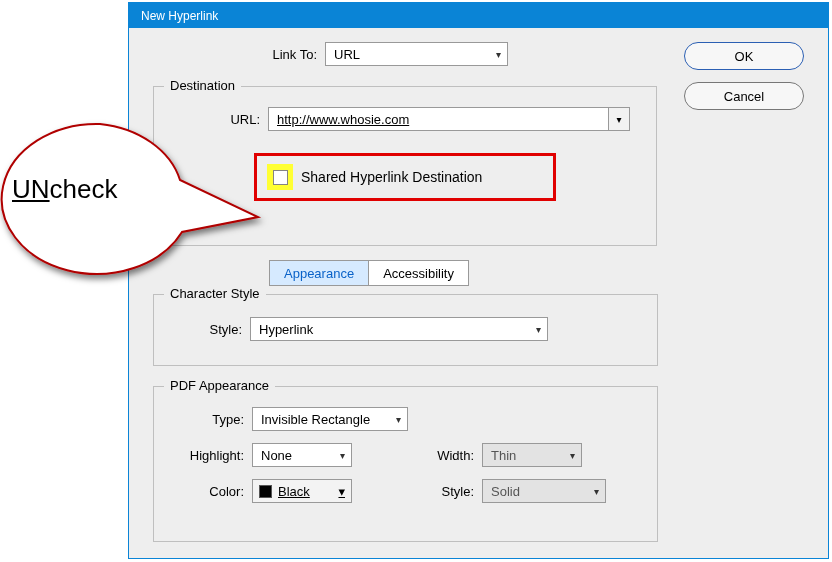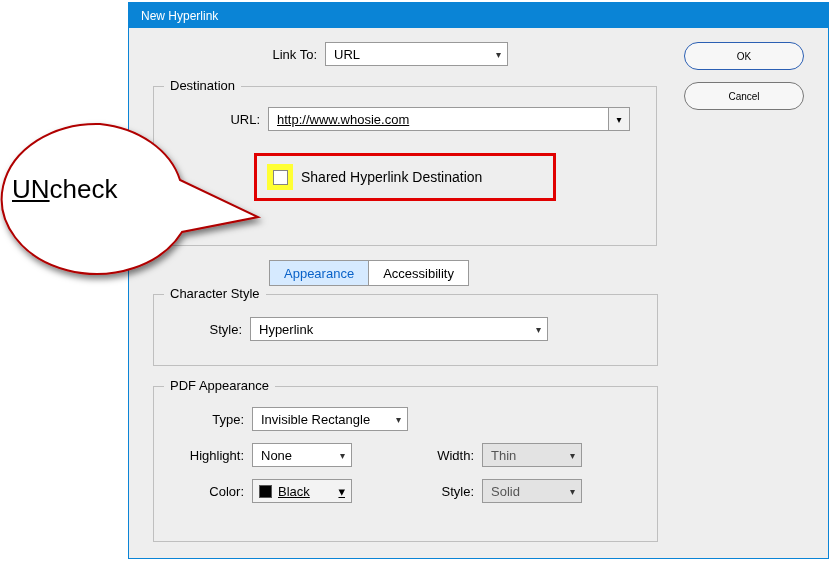--- a/index.html
+++ b/index.html
@@ -34,21 +34,21 @@
     padding:14px 18px 18px 18px;
   }
   .btn-side {
     position:absolute;
     right:24px;
     width:120px; height:28px;
     border:1px solid #777;
     border-radius:14px;
     background:#f7f7f7;
     display:flex;align-items:center;justify-content:center;
-    font-size:10px;
+    font-size:13px;
     cursor:pointer;
   }
   .btn-ok { top:14px; border-color:#2b5fb3; border-width:1.5px; }
   .btn-cancel { top:54px; }
 
   .link-row {
     position:absolute;
     left:100px; top:14px;
     display:flex; align-items:center; gap:8px;
   }
@@ -175,21 +175,21 @@
     border:1px solid #555;
     background:#000;
   }
   .disabled-select {
     background:#e3e3e3; color:#555;
   }
   .type-select { width:156px; }
   .hl-select { width:100px; }
   .col-select { width:100px;text-decoration:underline; }
   .ws-select { width:100px; }
-  .ss-select { width:100px; }
+  .ss-select { width:124px; }
 
   
   .callout {
     position:absolute;
     left:0px; top:114px;
     width:232px; height:164px;
     pointer-events:none;
   }
   .callout svg { position:absolute; left:0; top:0; }
   .callout .text {

